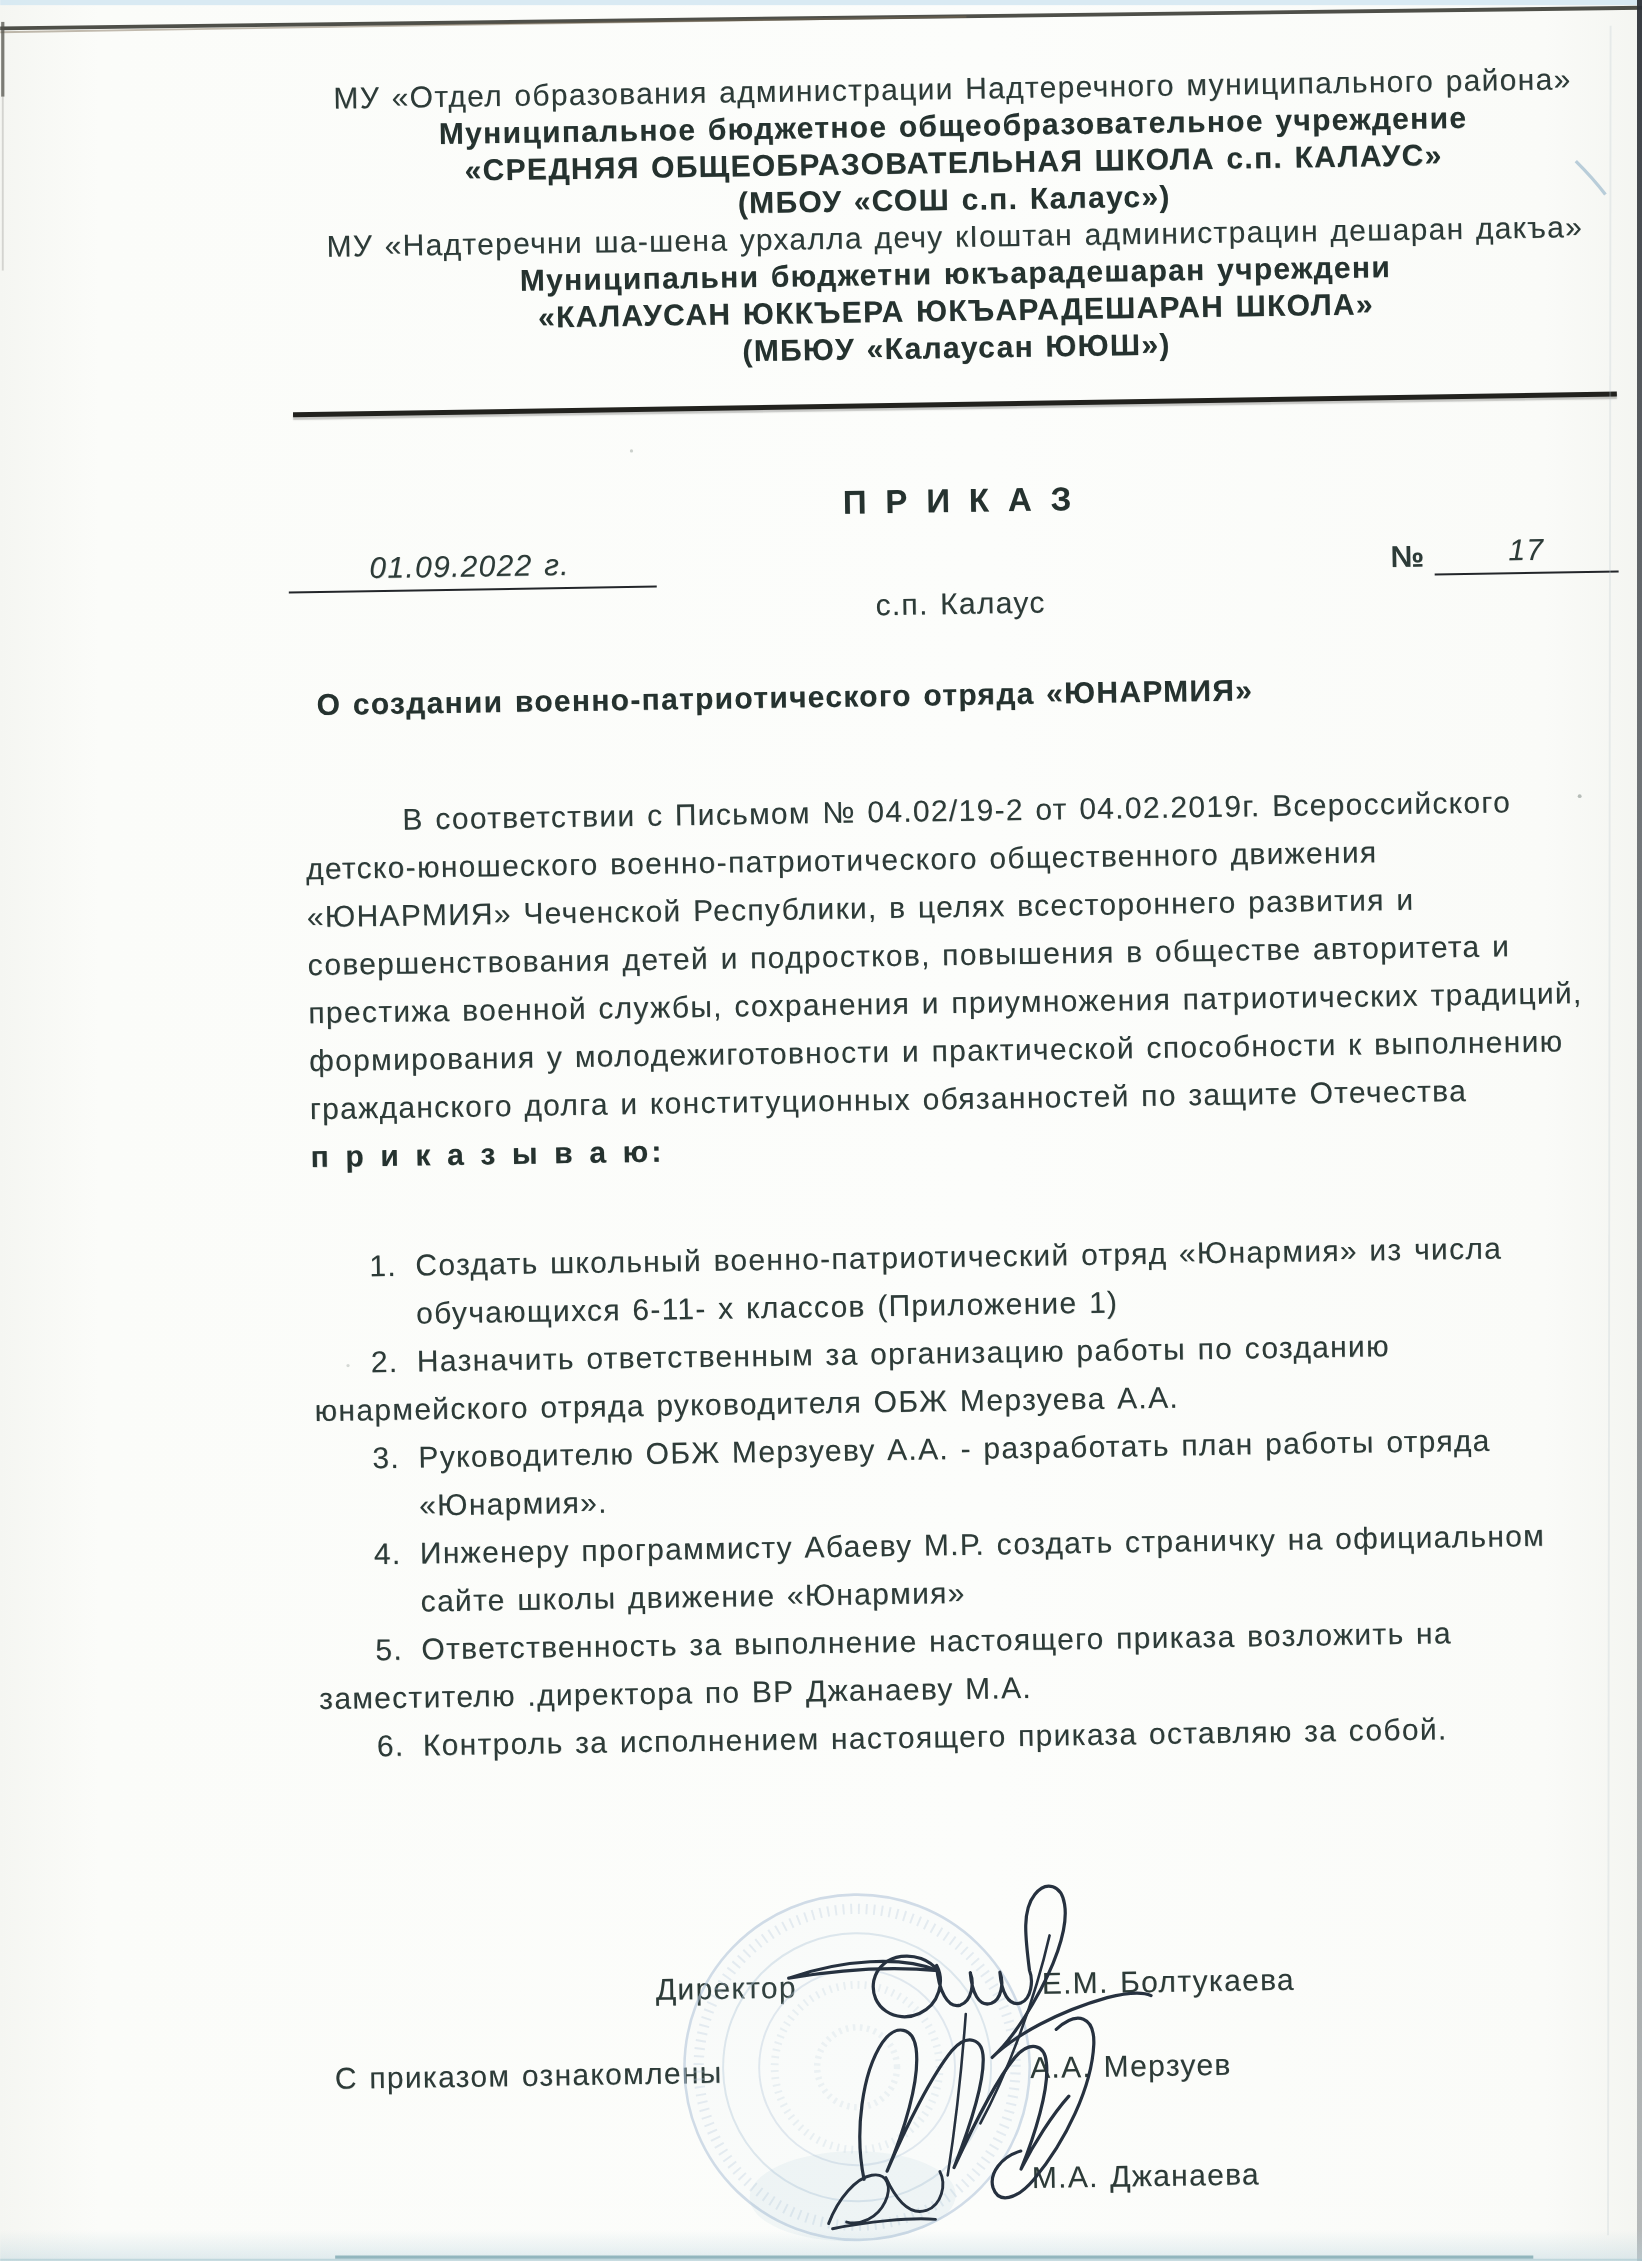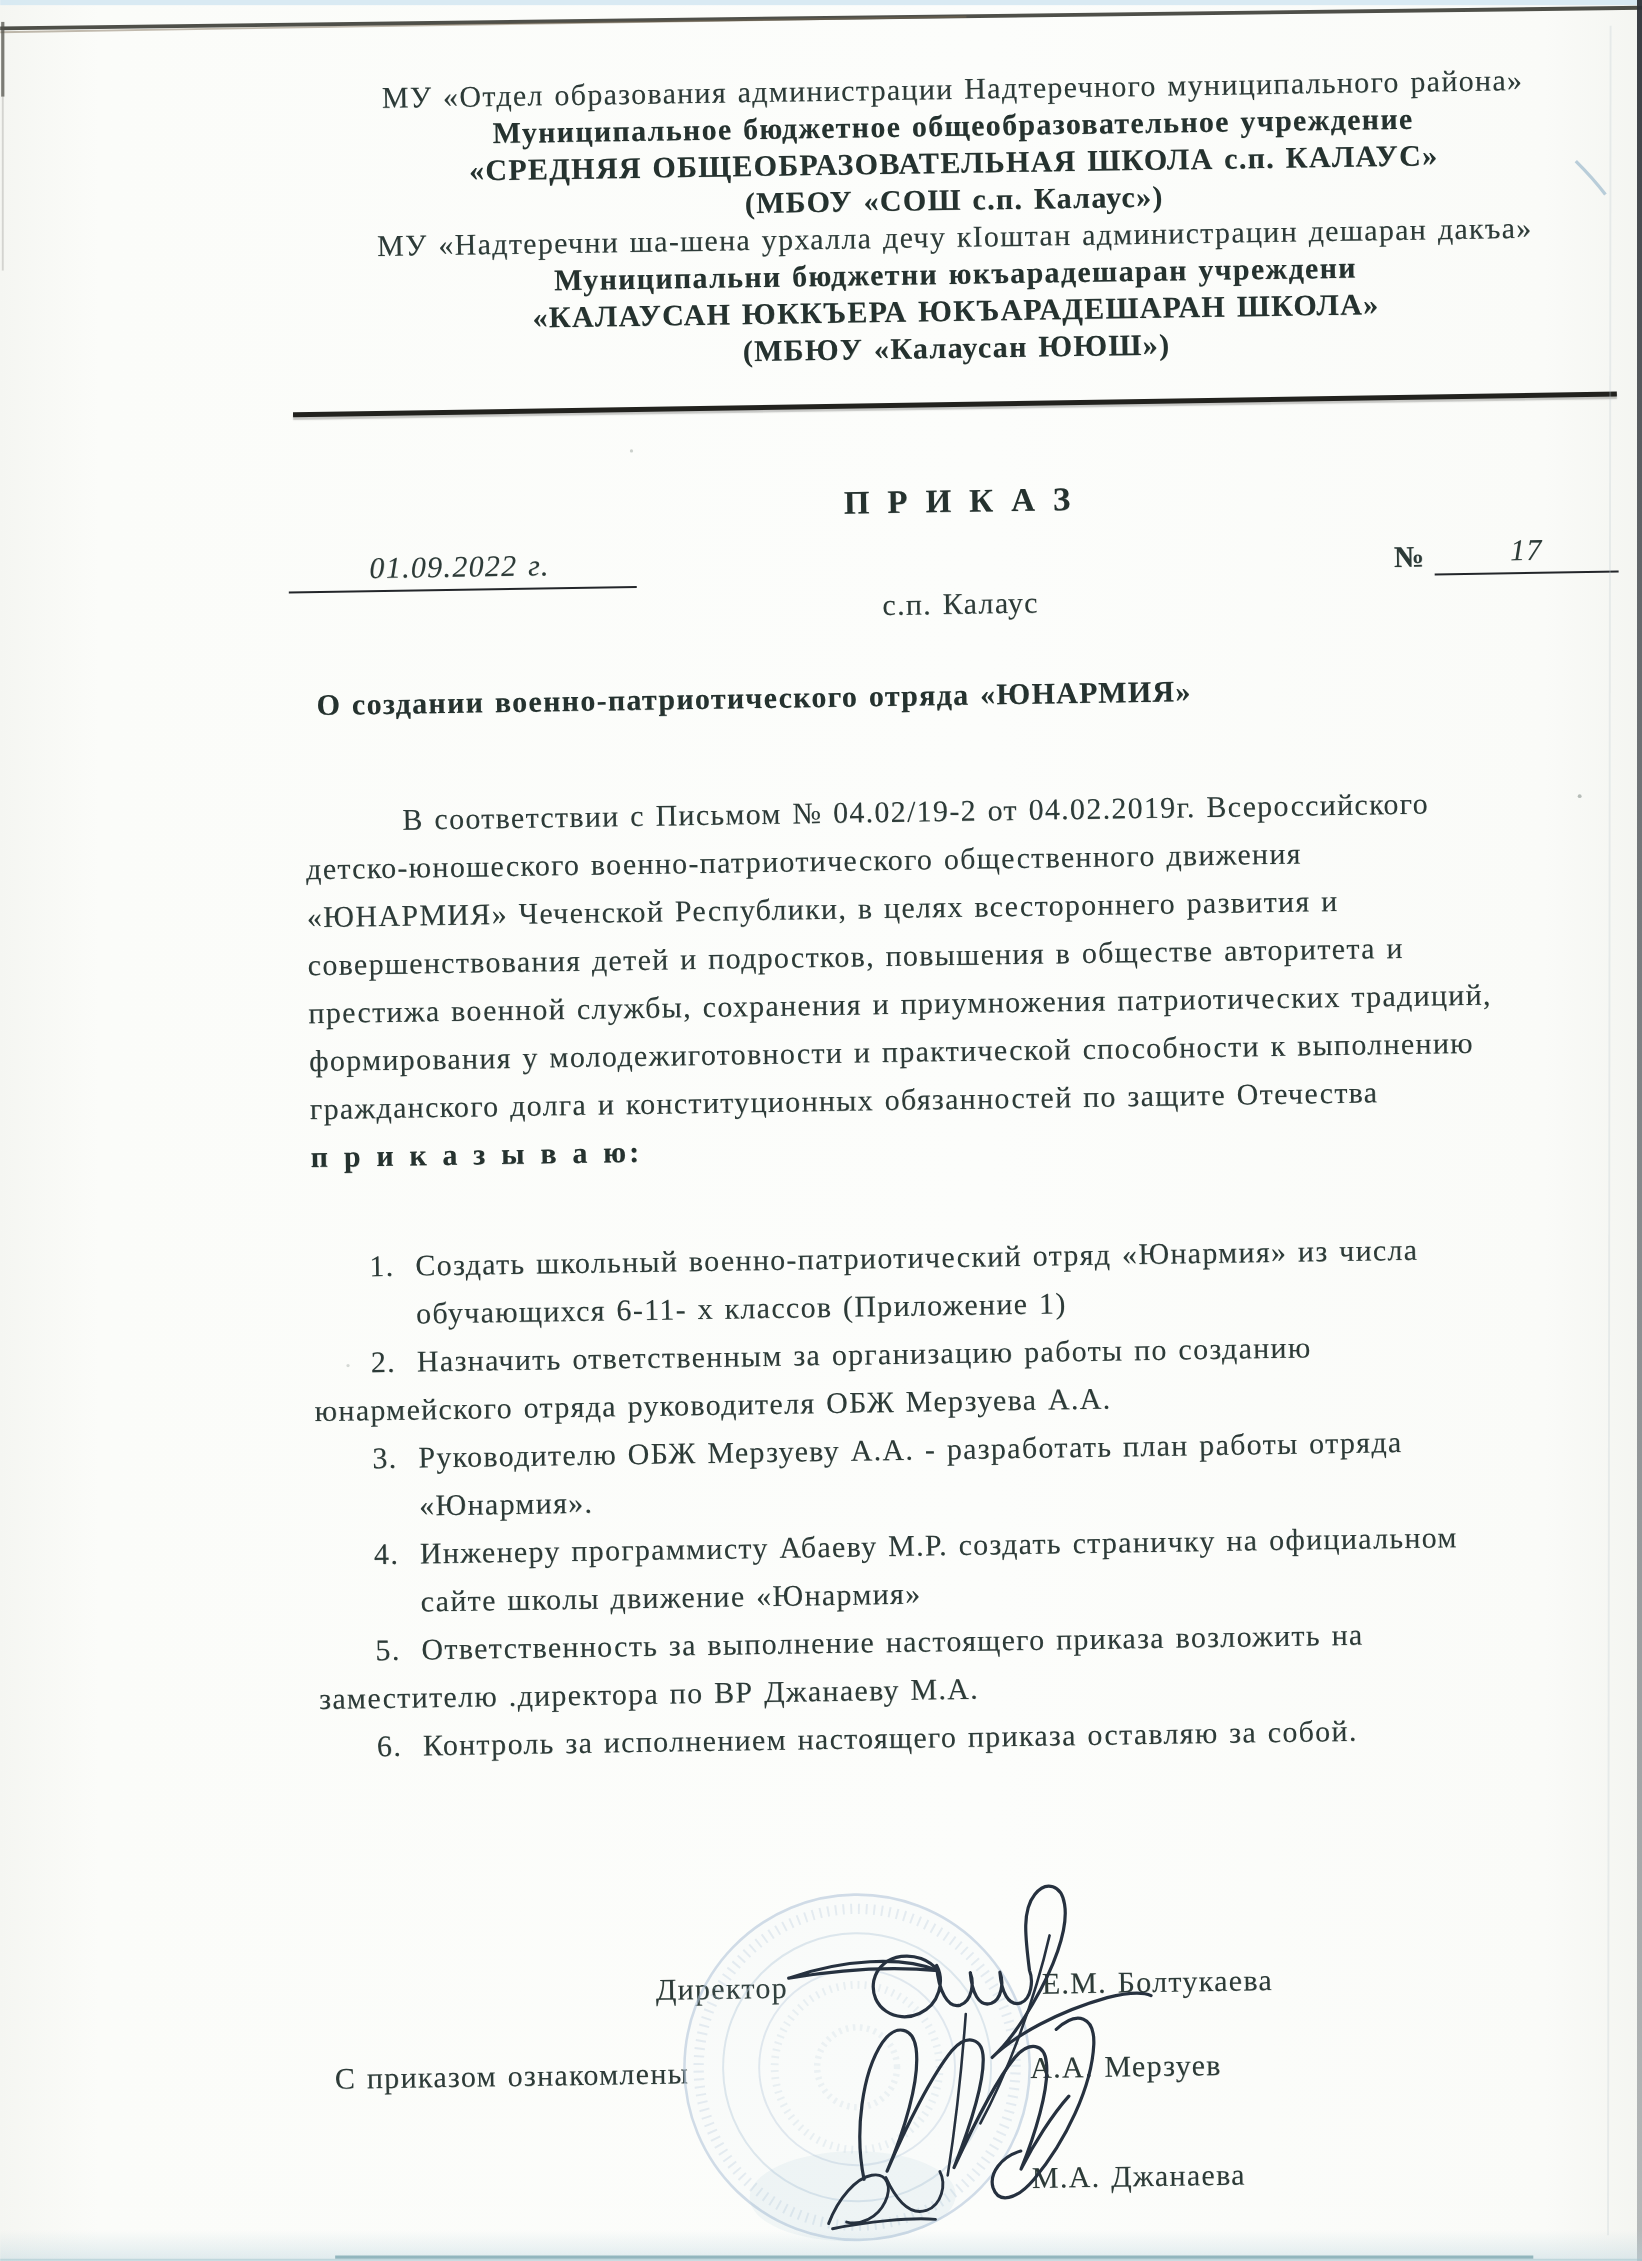--- a/index.html
+++ b/index.html
@@ -1,19 +1,19 @@
 <!DOCTYPE html>
 <html style="font-size:10.3px"><head>
 <meta charset="utf-8">
 <style>
   html,body{margin:0;padding:0;background:#e8e8e4;}
   .page{
     position:relative;width:1643px;height:2261px;overflow:hidden;
     background:linear-gradient(90deg,#f5f6f2 0%,#fbfcf9 6%,#fcfdfb 60%,#fafbf8 94%,#f4f5f1 100%);
-    font-family:Liberation Serif, serif;
+    font-family:Liberation Sans, sans-serif;
     color:#2d3b38;
   }
   .content{position:absolute;inset:0;transform:rotate(-0.9deg);transform-origin:0 55%;}
   .doc{
     position:absolute;left:312px;top:0;width:1317px;
     font-size:30px;line-height:48px;letter-spacing:1.3px;word-spacing:1.9px;
     text-shadow:0.3px 0.3px 0.5px rgba(45,60,55,0.35);
   }
   .header{margin-top:85px;text-align:center;font-size:30px;line-height:37px;}
   .hline{white-space:nowrap;}

